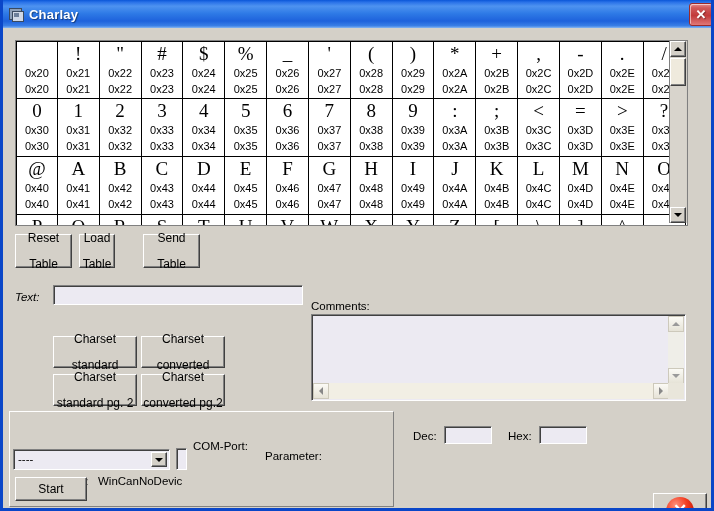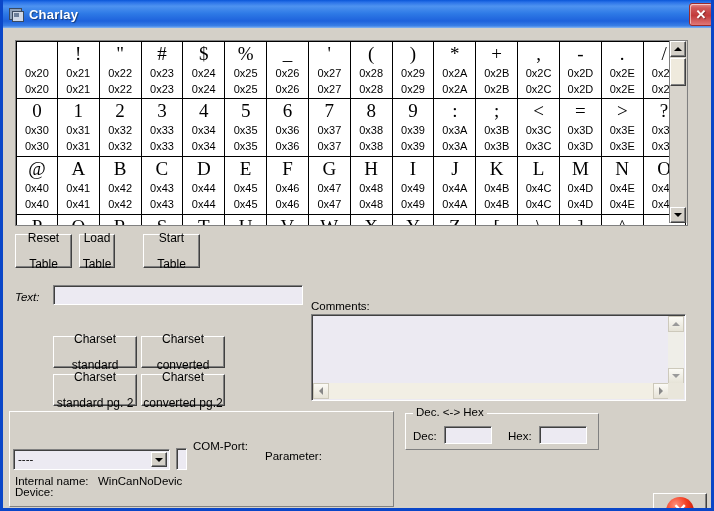--- a/index.html
+++ b/index.html
@@ -532,21 +532,21 @@
       </span>
     </div>
     <div class="btn" style="left:76px;top:206px;width:36px;height:34px;">
       <span>
         <span>Load</span><br>
         <span>Table</span>
       </span>
     </div>
     <div class="btn" style="left:140px;top:206px;width:57px;height:34px;">
       <span>
-        <span>Start</span><br>
+        <span>Send</span><br>
         <span>Table</span>
       </span>
     </div>
 
     <div class="lbl" style="left:12px;top:263px;font-style:italic;">Text:</div>
     <div class="field" style="left:50px;top:257px;width:250px;height:20px;">
       <div style="position:absolute;left:4px;top:3px;font-size:11.5px;color:#000;"></div>
     </div>
 
     <div class="btn" style="left:50px;top:308px;width:84px;height:32px;">
@@ -611,25 +611,24 @@
 
     <div class="field" style="left:173px;top:420px;width:11px;height:22px;">
       <div style="position:absolute;left:2px;top:3px;font-size:11.5px;color:#000;"></div>
     </div>
     <div class="lbl" style="left:190px;top:412px;">COM-Port:</div>
     <div class="lbl" style="left:262px;top:422px;">Parameter:</div>
 
     <div class="lbl" style="left:12px;top:447px;">Internal name:</div>
     <div class="lbl" style="left:95px;top:447px;">WinCanNoDevic</div>
 
-
-    <div class="groupbox" style="left:402px;top:385px;width:194px;height:37px;">
-      <div class="gb-inner"></div>
-      <div class="gb-title">Dec. &lt;-&gt; Hex</div>
-    </div>
+    <div class="btn" style="left:12px;top:449px;width:72px;height:24px;top:449px;">
+      <span>Start</span>
+    </div>
+
     <div class="lbl" style="left:410px;top:402px;">Dec:</div>
     <div class="field" style="left:441px;top:398px;width:48px;height:18px;">
       <div style="position:absolute;left:3px;top:2px;font-size:11.5px;"></div>
     </div>
     <div class="lbl" style="left:505px;top:402px;">Hex:</div>
     <div class="field" style="left:536px;top:398px;width:48px;height:18px;">
       <div style="position:absolute;left:3px;top:2px;font-size:11.5px;"></div>
     </div>
 
     <div id="close-big">

